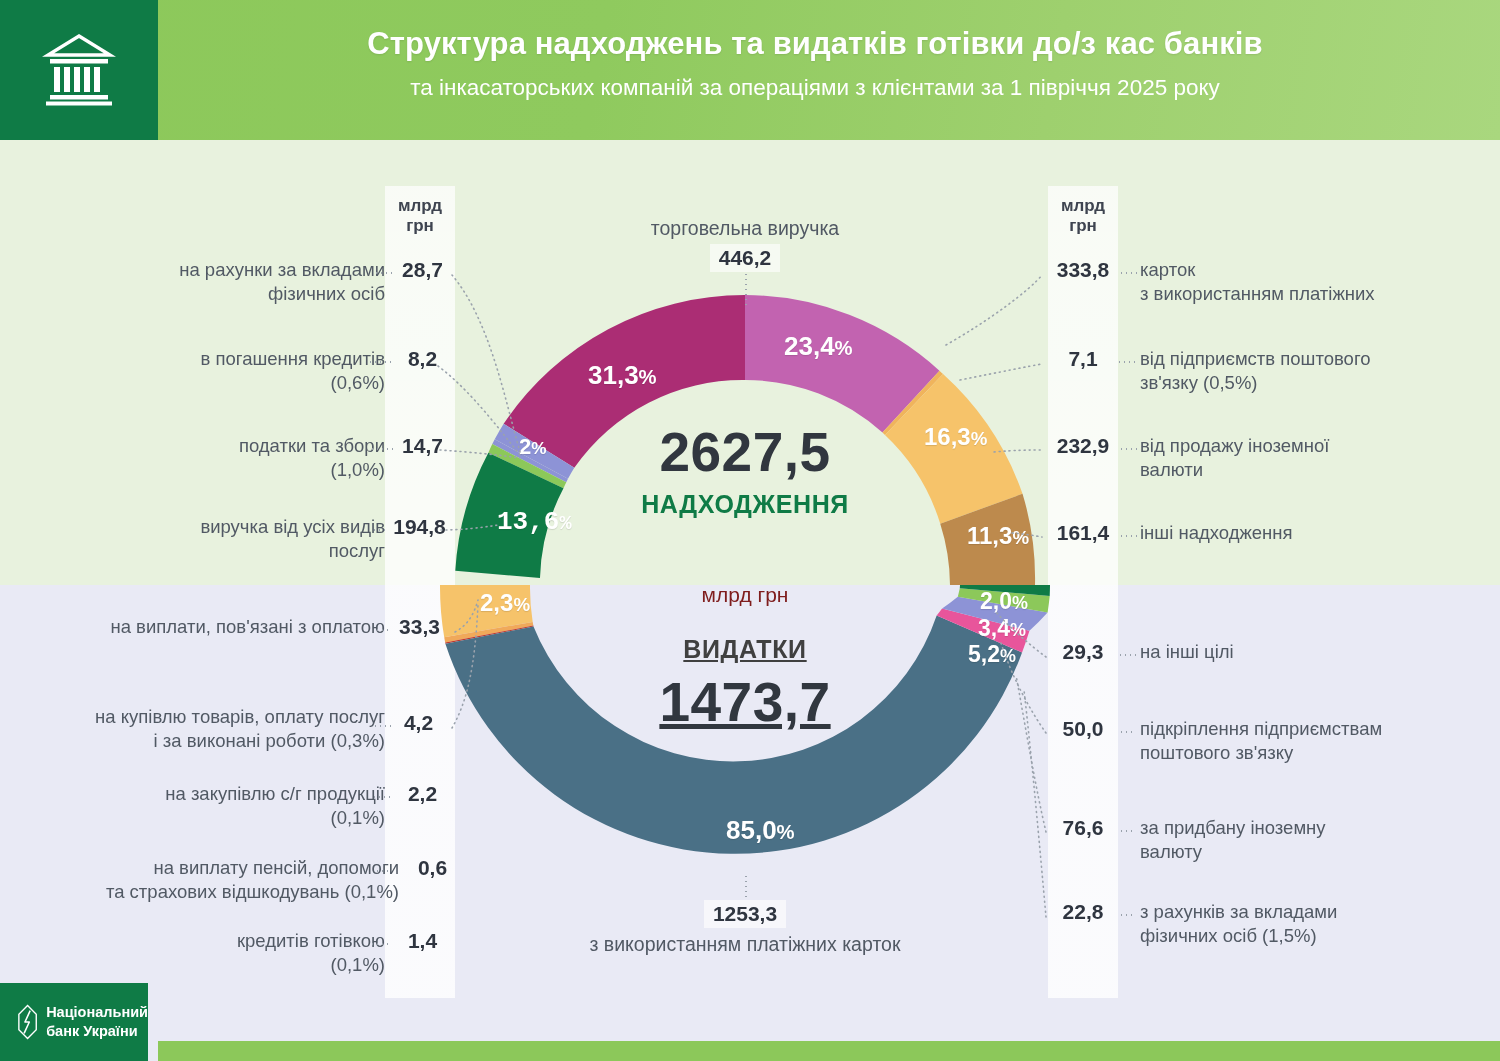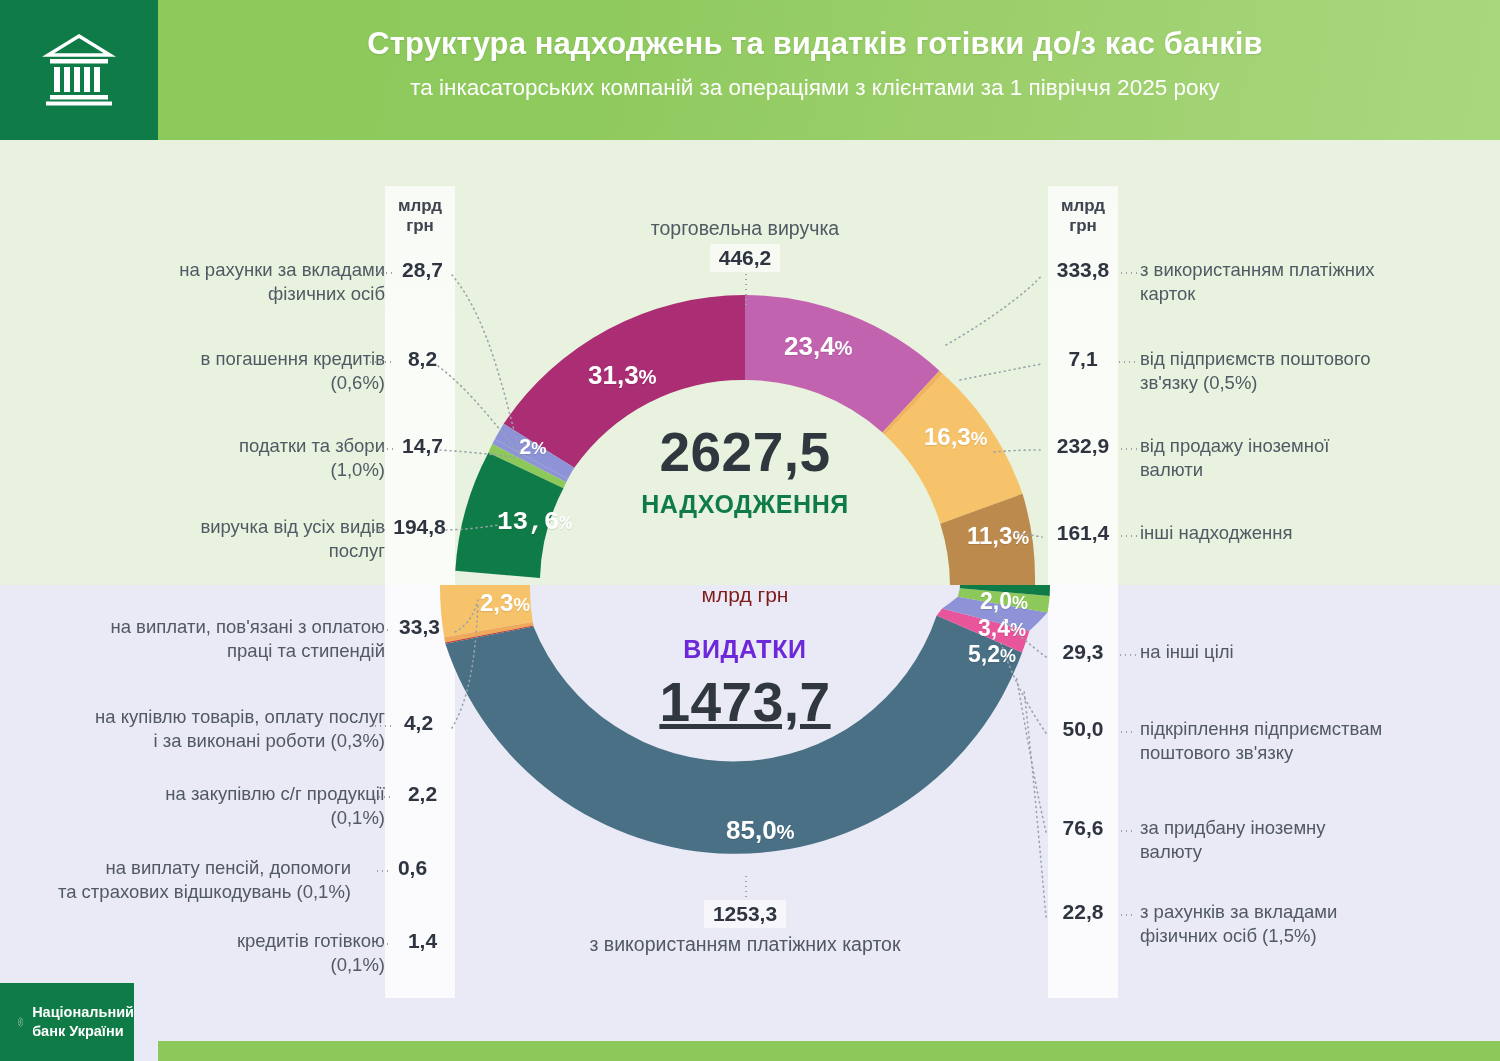--- a/index.html
+++ b/index.html
@@ -50,21 +50,21 @@
     position: absolute; left: 0; top: 585px; width: 1500px; height: 476px;
     background: #e9eaf5;
   }
 
   
   .footer-green-bar {
     position: absolute; left: 158px; bottom: 0; width: 1342px; height: 20px;
     background: #8cc85a;
   }
   .footer-logo {
-    position: absolute; left: 0; bottom: 0; width: 134px; height: 78px;
+    position: absolute; left: 0; bottom: 0; width: 148px; height: 78px;
     background: #0f7b46;
     display: flex; align-items: center; padding-left: 18px; gap: 9px;
   }
   .footer-mark { width: 22px; height: 40px; }
   .footer-words {
     color: #ffffff; font-size: 14.5px; font-weight: bold; line-height: 1.28;
   }
 
   
   .value-strip {
@@ -149,21 +149,21 @@
     letter-spacing: 0.6px;
   }
   .center-mid {
     position: absolute; left: 430px; top: 583px; width: 630px; text-align: center;
   }
   .center-mid .units { font-size: 21px; color: #7f1d1d; }
   .center-bottom {
     position: absolute; left: 430px; top: 635px; width: 630px; text-align: center;
   }
   .center-bottom .cap {
-    font-size: 25px; font-weight: bold; color: #6d28d9; letter-spacing: 0.6px;
+    font-size: 25px; font-weight: bold; color: #404040; letter-spacing: 0.6px; text-decoration: underline;
   }
   .center-bottom .big {
     font-size: 55px; font-weight: bold; color: #31373f; margin-top: 6px; letter-spacing: 0.5px; text-decoration: underline;
   }
 
   
   .slice-label {
     position: absolute; color: #ffffff; font-weight: bold;
     white-space: nowrap; pointer-events: none;
     text-shadow: 0 1px 1px rgba(0,0,0,0.12);
@@ -327,22 +327,22 @@
       <div>виручка від усіх видів</div>
       <div>послуг</div>
     </div>
     <div class="val" style="padding-left:8px; text-align:center;">194,8</div>
   </div>
   <div class="dots" style="left:372px; top:529px; width:16px;"></div>
 
   <div class="row right-row" style="left:1048px; top:258px; width:440px;">
     <div class="val" style="width:70px; text-align:center;">333,8</div>
     <div class="txt">
+      <div>карток</div>
       <div>з використанням платіжних</div>
-      <div>карток</div>
     </div>
   </div>
   <div class="dots" style="left:1119px; top:272px; width:18px;"></div>
 
   <div class="row right-row" style="left:1048px; top:347px; width:440px;">
     <div class="val" style="width:70px; text-align:center;">7,1</div>
     <div class="txt">
       <div>від підприємств поштового</div>
       <div>зв'язку (0,5%)</div>
     </div>
@@ -362,21 +362,20 @@
     <div class="val" style="width:70px; text-align:center;">161,4</div>
     <div class="txt">
       <div>інші надходження</div>
     </div>
   </div>
   <div class="dots" style="left:1119px; top:535px; width:18px;"></div>
 
   <div class="row left-row" style="left:30px; top:615px; width:425px;">
     <div class="txt" style="width:355px;">
       <div>на виплати, пов'язані з оплатою</div>
-      <div>праці та стипендій</div>
     </div>
     <div class="val" style="padding-left:8px; text-align:center;">33,3</div>
   </div>
   <div class="dots" style="left:375px; top:629px; width:14px;"></div>
 
   <div class="row left-row" style="left:18px; top:697px; width:437px;">
     <div class="txt" style="width:367px;margin-top:8px;">
       <div>на купівлю товарів, оплату послуг</div>
       <div>і за виконані роботи (0,3%)</div>
     </div>
@@ -386,21 +385,21 @@
 
   <div class="row left-row" style="left:65px; top:782px; width:390px;">
     <div class="txt">
       <div>на закупівлю с/г продукції</div>
       <div>(0,1%)</div>
     </div>
     <div class="val" style="padding-left:14px; text-align:center;">2,2</div>
   </div>
   <div class="dots" style="left:372px; top:796px; width:20px;"></div>
 
-  <div class="row left-row" style="left:12px; top:856px; width:437px;gap:28px;">
+  <div class="row left-row" style="left:32px; top:856px; width:437px;">
     <div class="txt" style="width:367px;">
       <div>на виплату пенсій, допомоги</div>
       <div>та страхових відшкодувань (0,1%)</div>
     </div>
     <div class="val" style="padding-left:6px; text-align:center;">0,6</div>
   </div>
   <div class="dots" style="left:375px; top:870px; width:16px;"></div>
 
   <div class="row left-row" style="left:65px; top:929px; width:390px;">
     <div class="txt">

